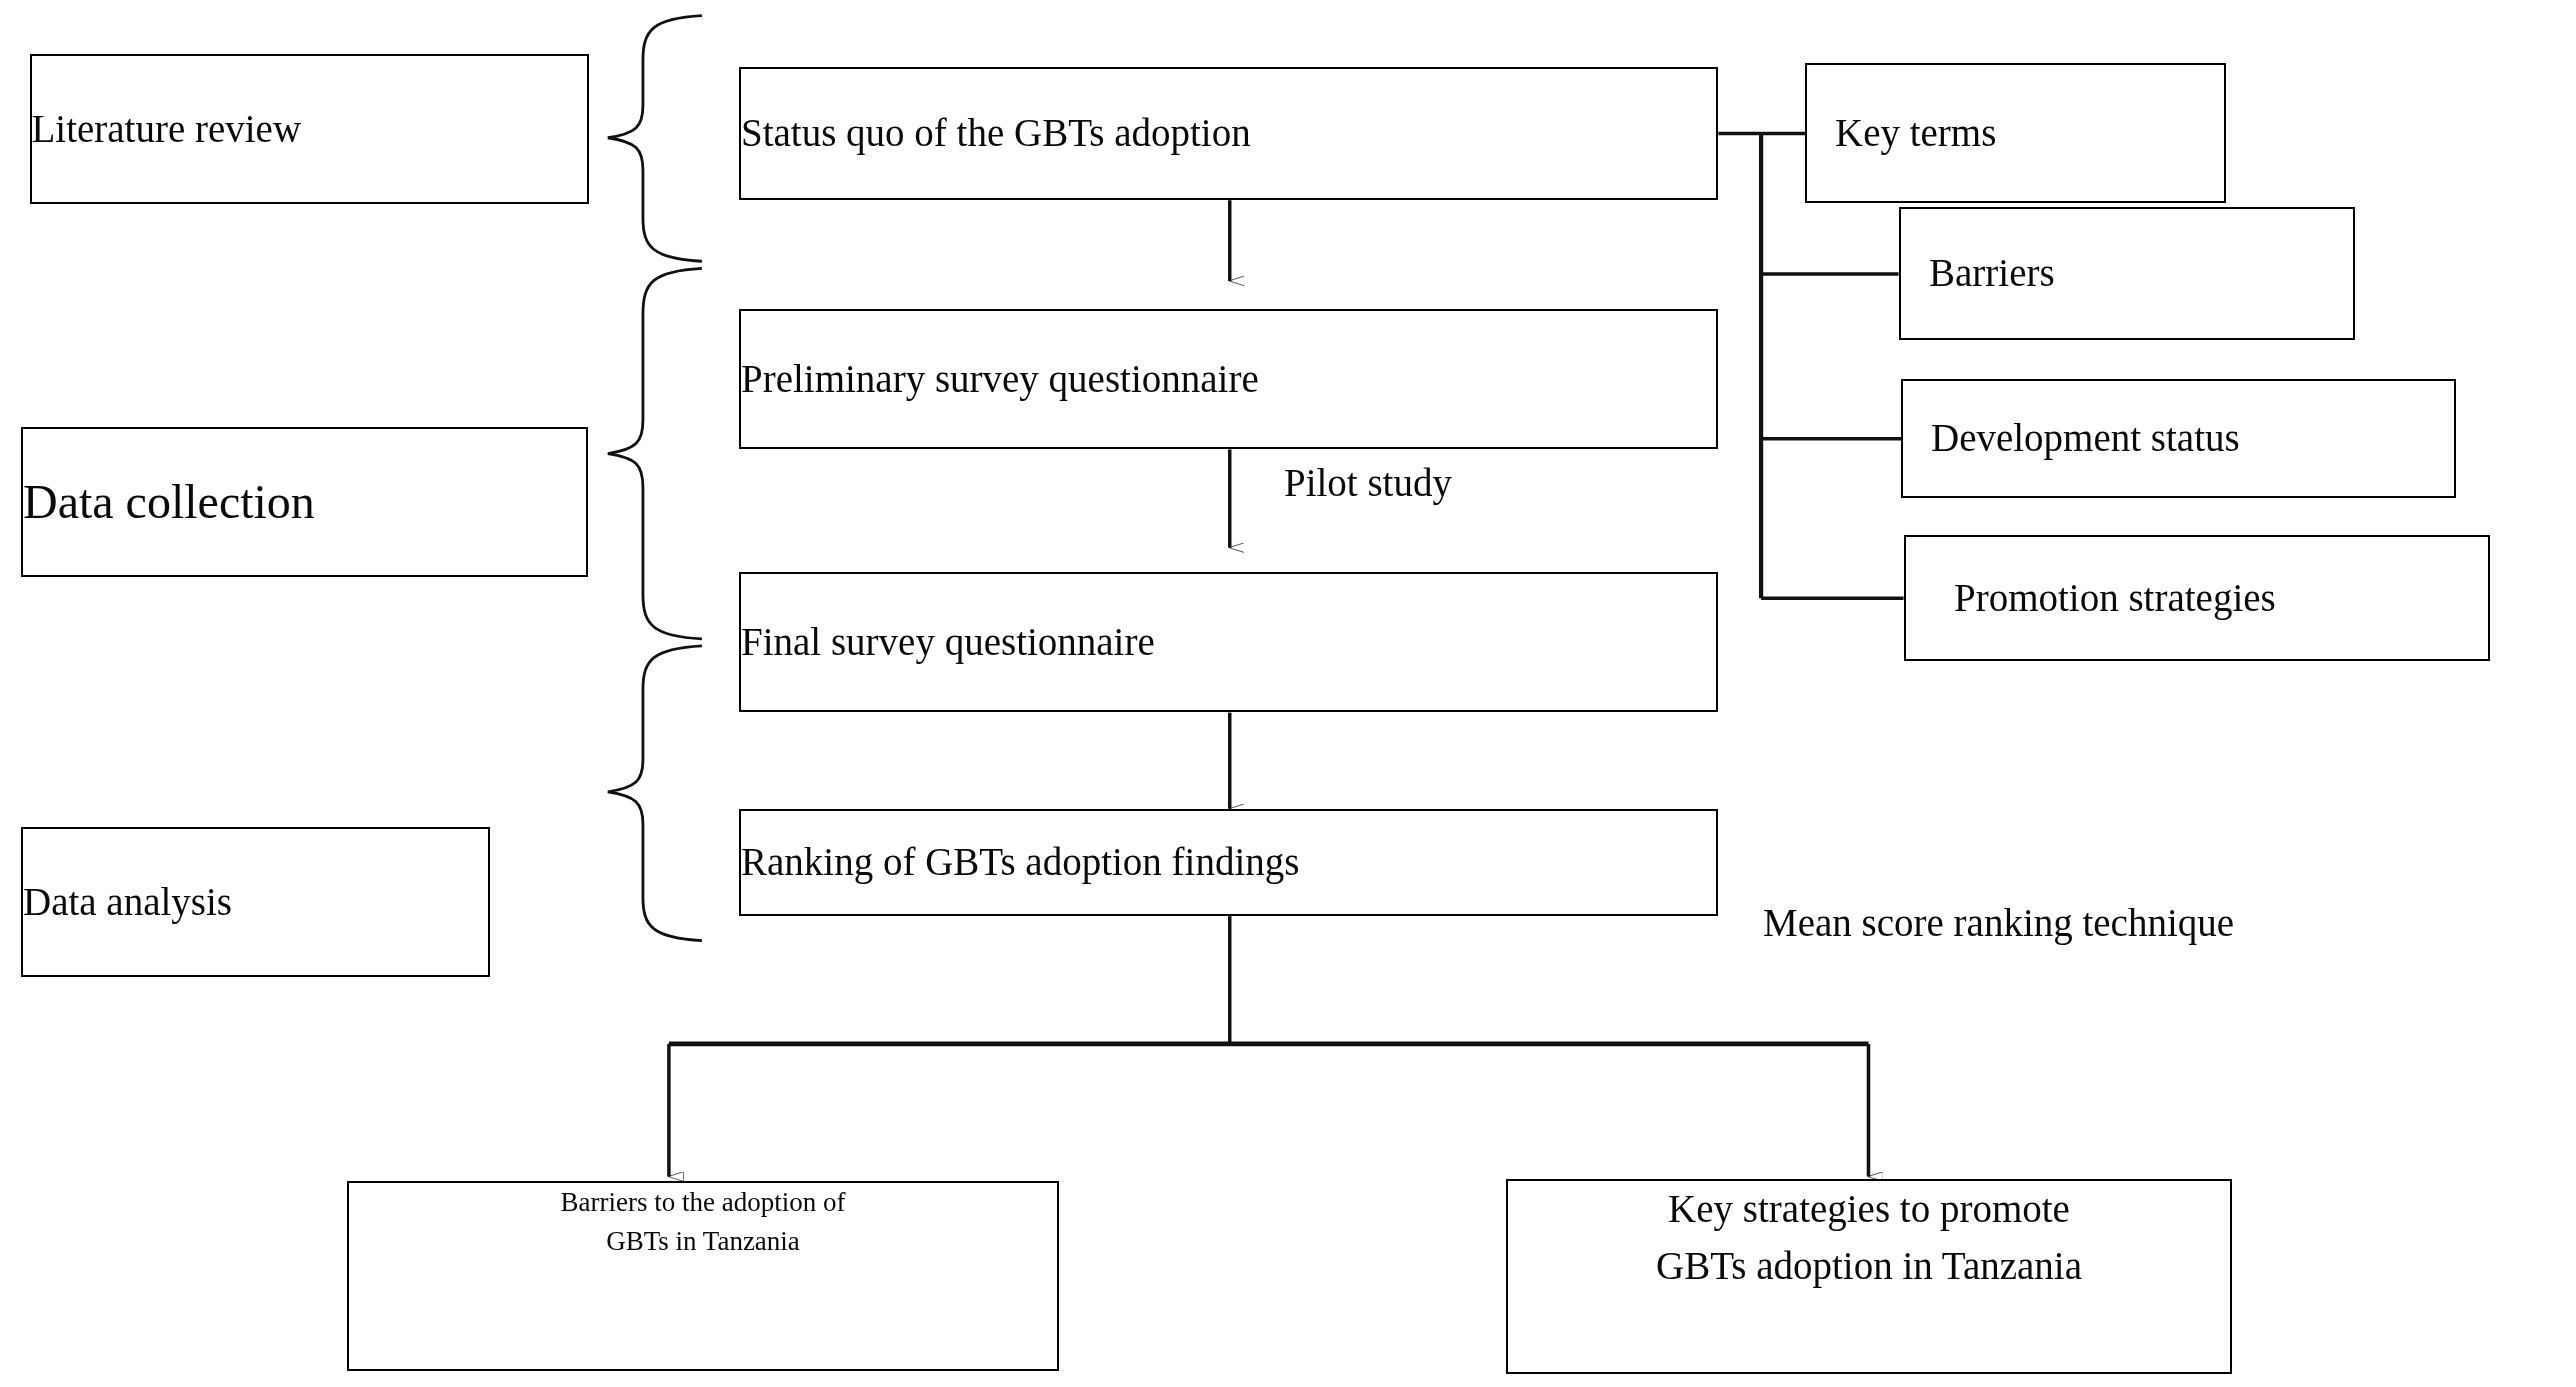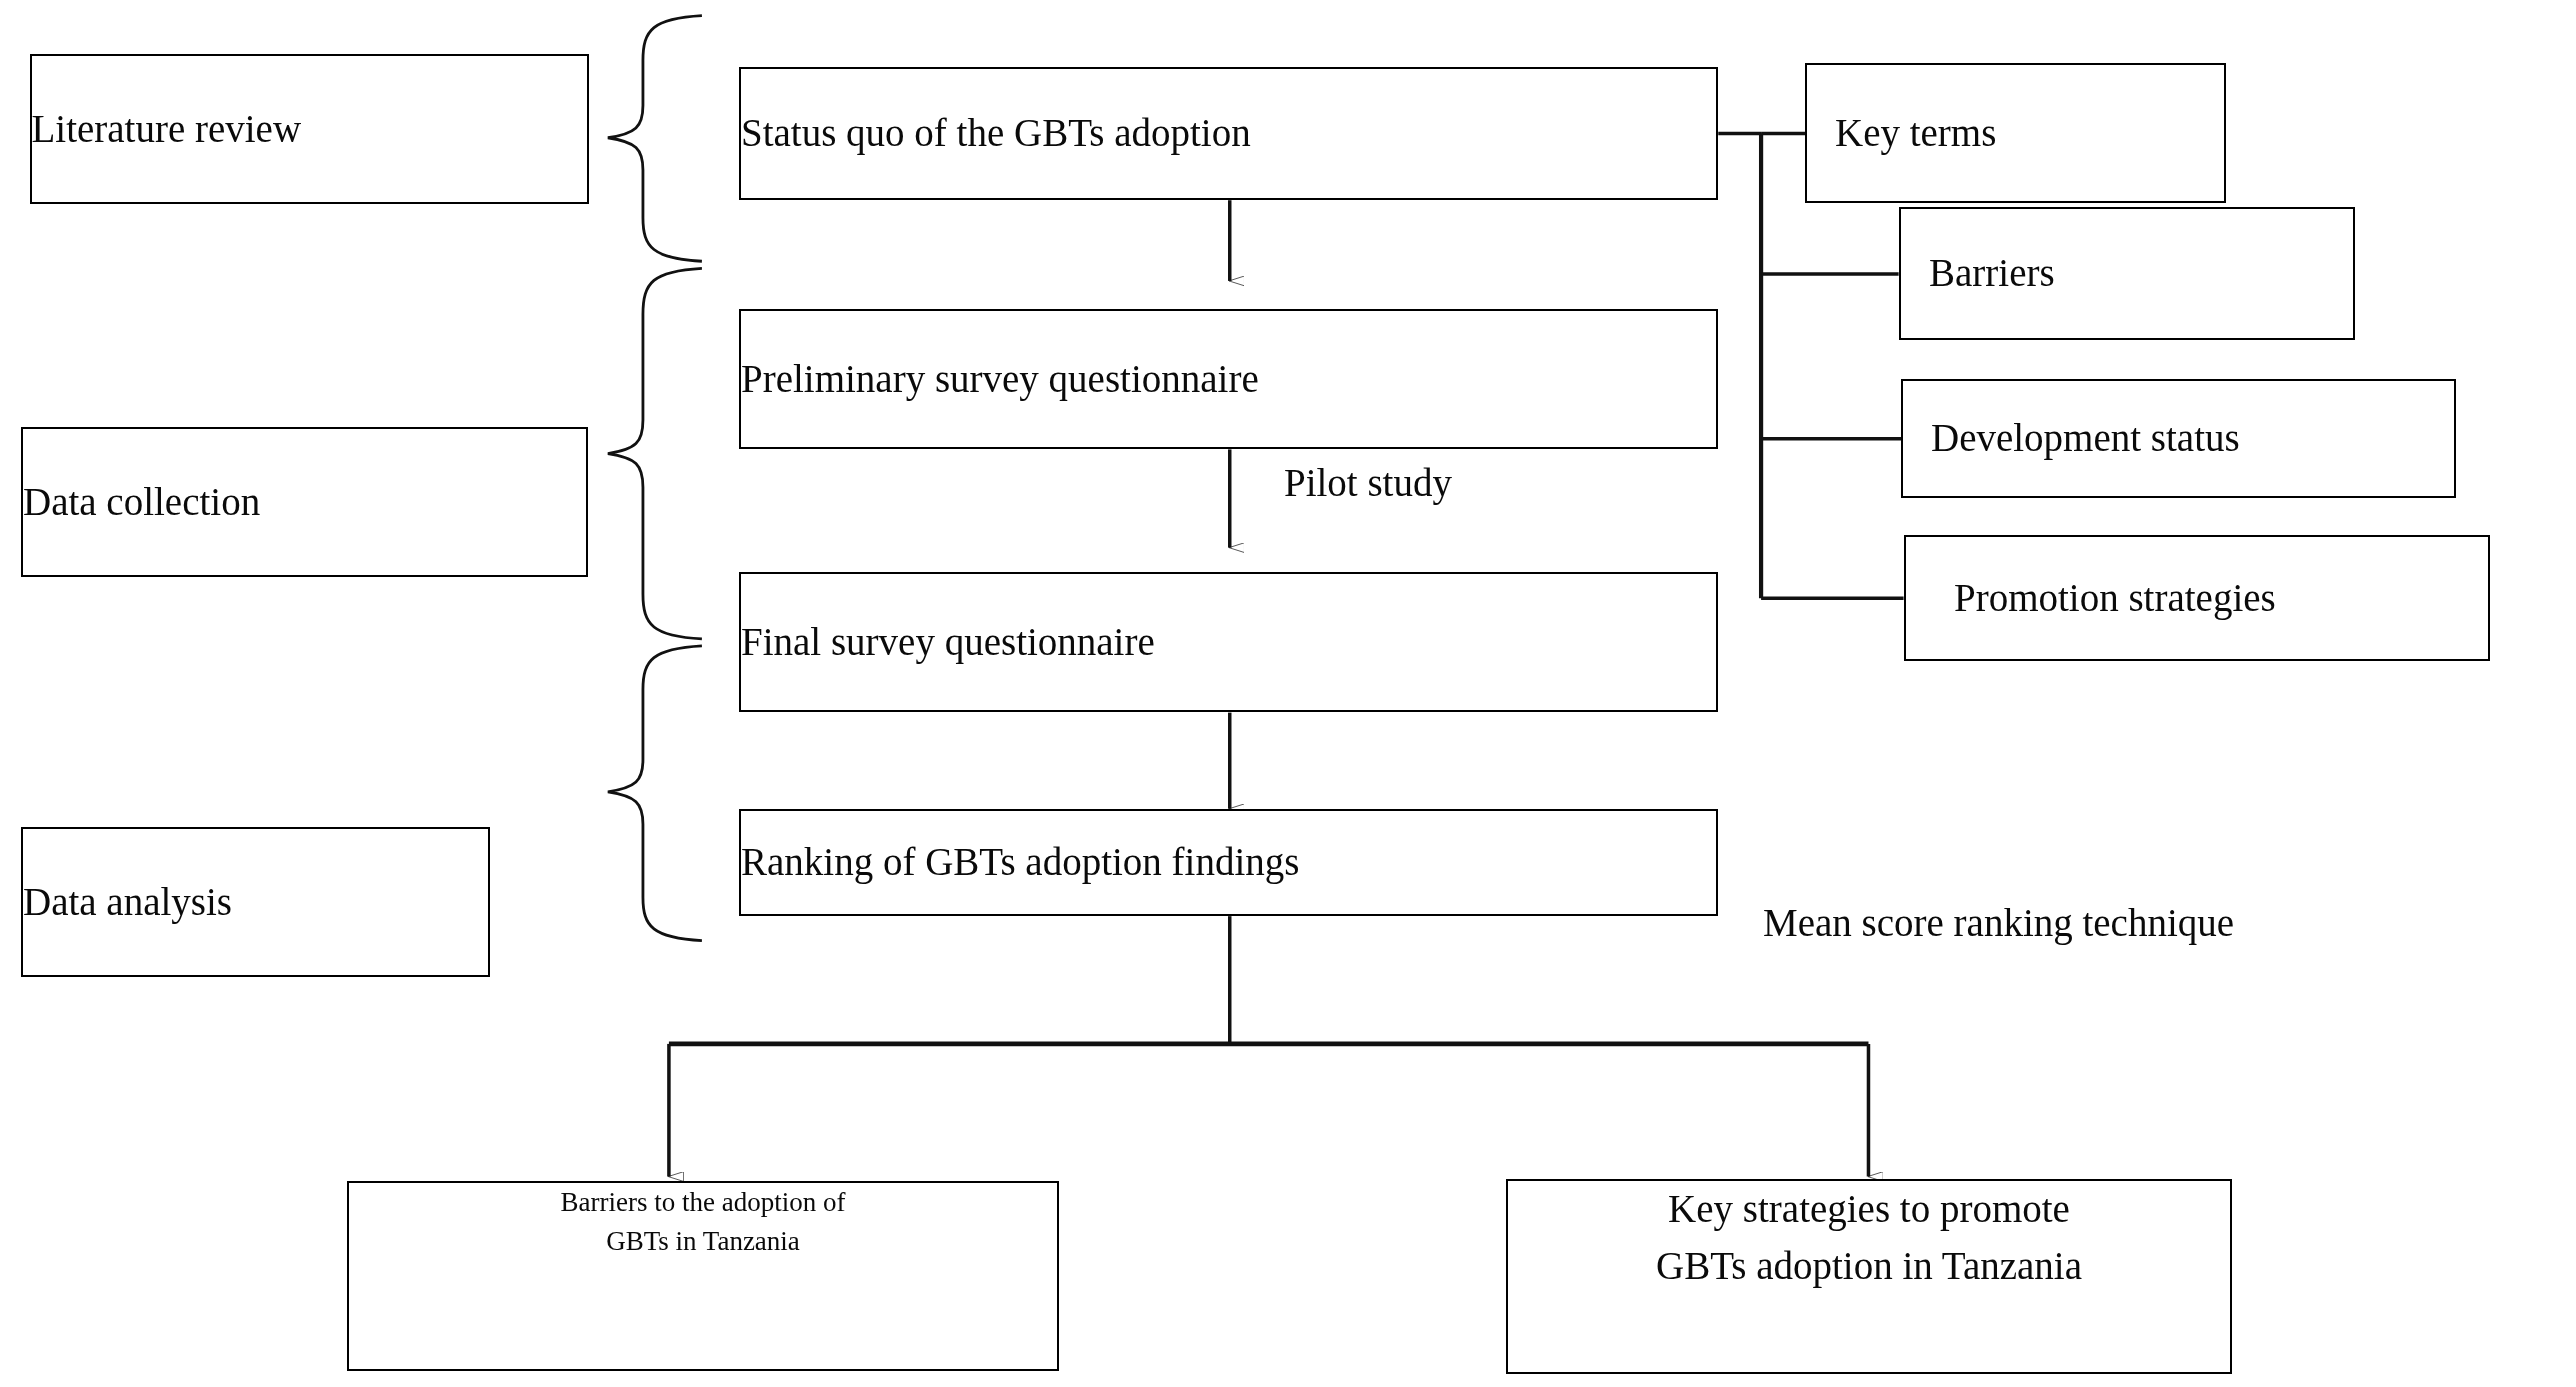--- a/index.html
+++ b/index.html
@@ -93,21 +93,21 @@
              C 906 652 916 662 916 694 L 916 846 C 916 890 930 906 1000 910"></path>
 
     <path d="M 1000 920 C 930 924 916 940 916 982 L 916 1082 C 916 1112 906 1122 866 1128
              C 906 1134 916 1144 916 1174 L 916 1278 C 916 1320 930 1336 1000 1340"></path>
   </svg>
 
   <div class="node" style="left:29.5px; top:54px; width:559px; height:150px; font-size:39px;">
     <span>Literature review</span>
   </div>
 
-  <div class="node" style="left:21px; top:427px; width:567px; height:150px; font-size:39px;">
+  <div class="node" style="left:21px; top:427px; width:567px; height:150px; font-size:48px;">
     <span>Data collection</span>
   </div>
 
   <div class="node" style="left:21px; top:827px; width:469px; height:150px; font-size:39px;">
     <span>Data analysis</span>
   </div>
 
   <div class="node" style="left:739px; top:67px; width:979px; height:133px; font-size:39px;">
     <span>Status quo of the GBTs adoption</span>
   </div>

